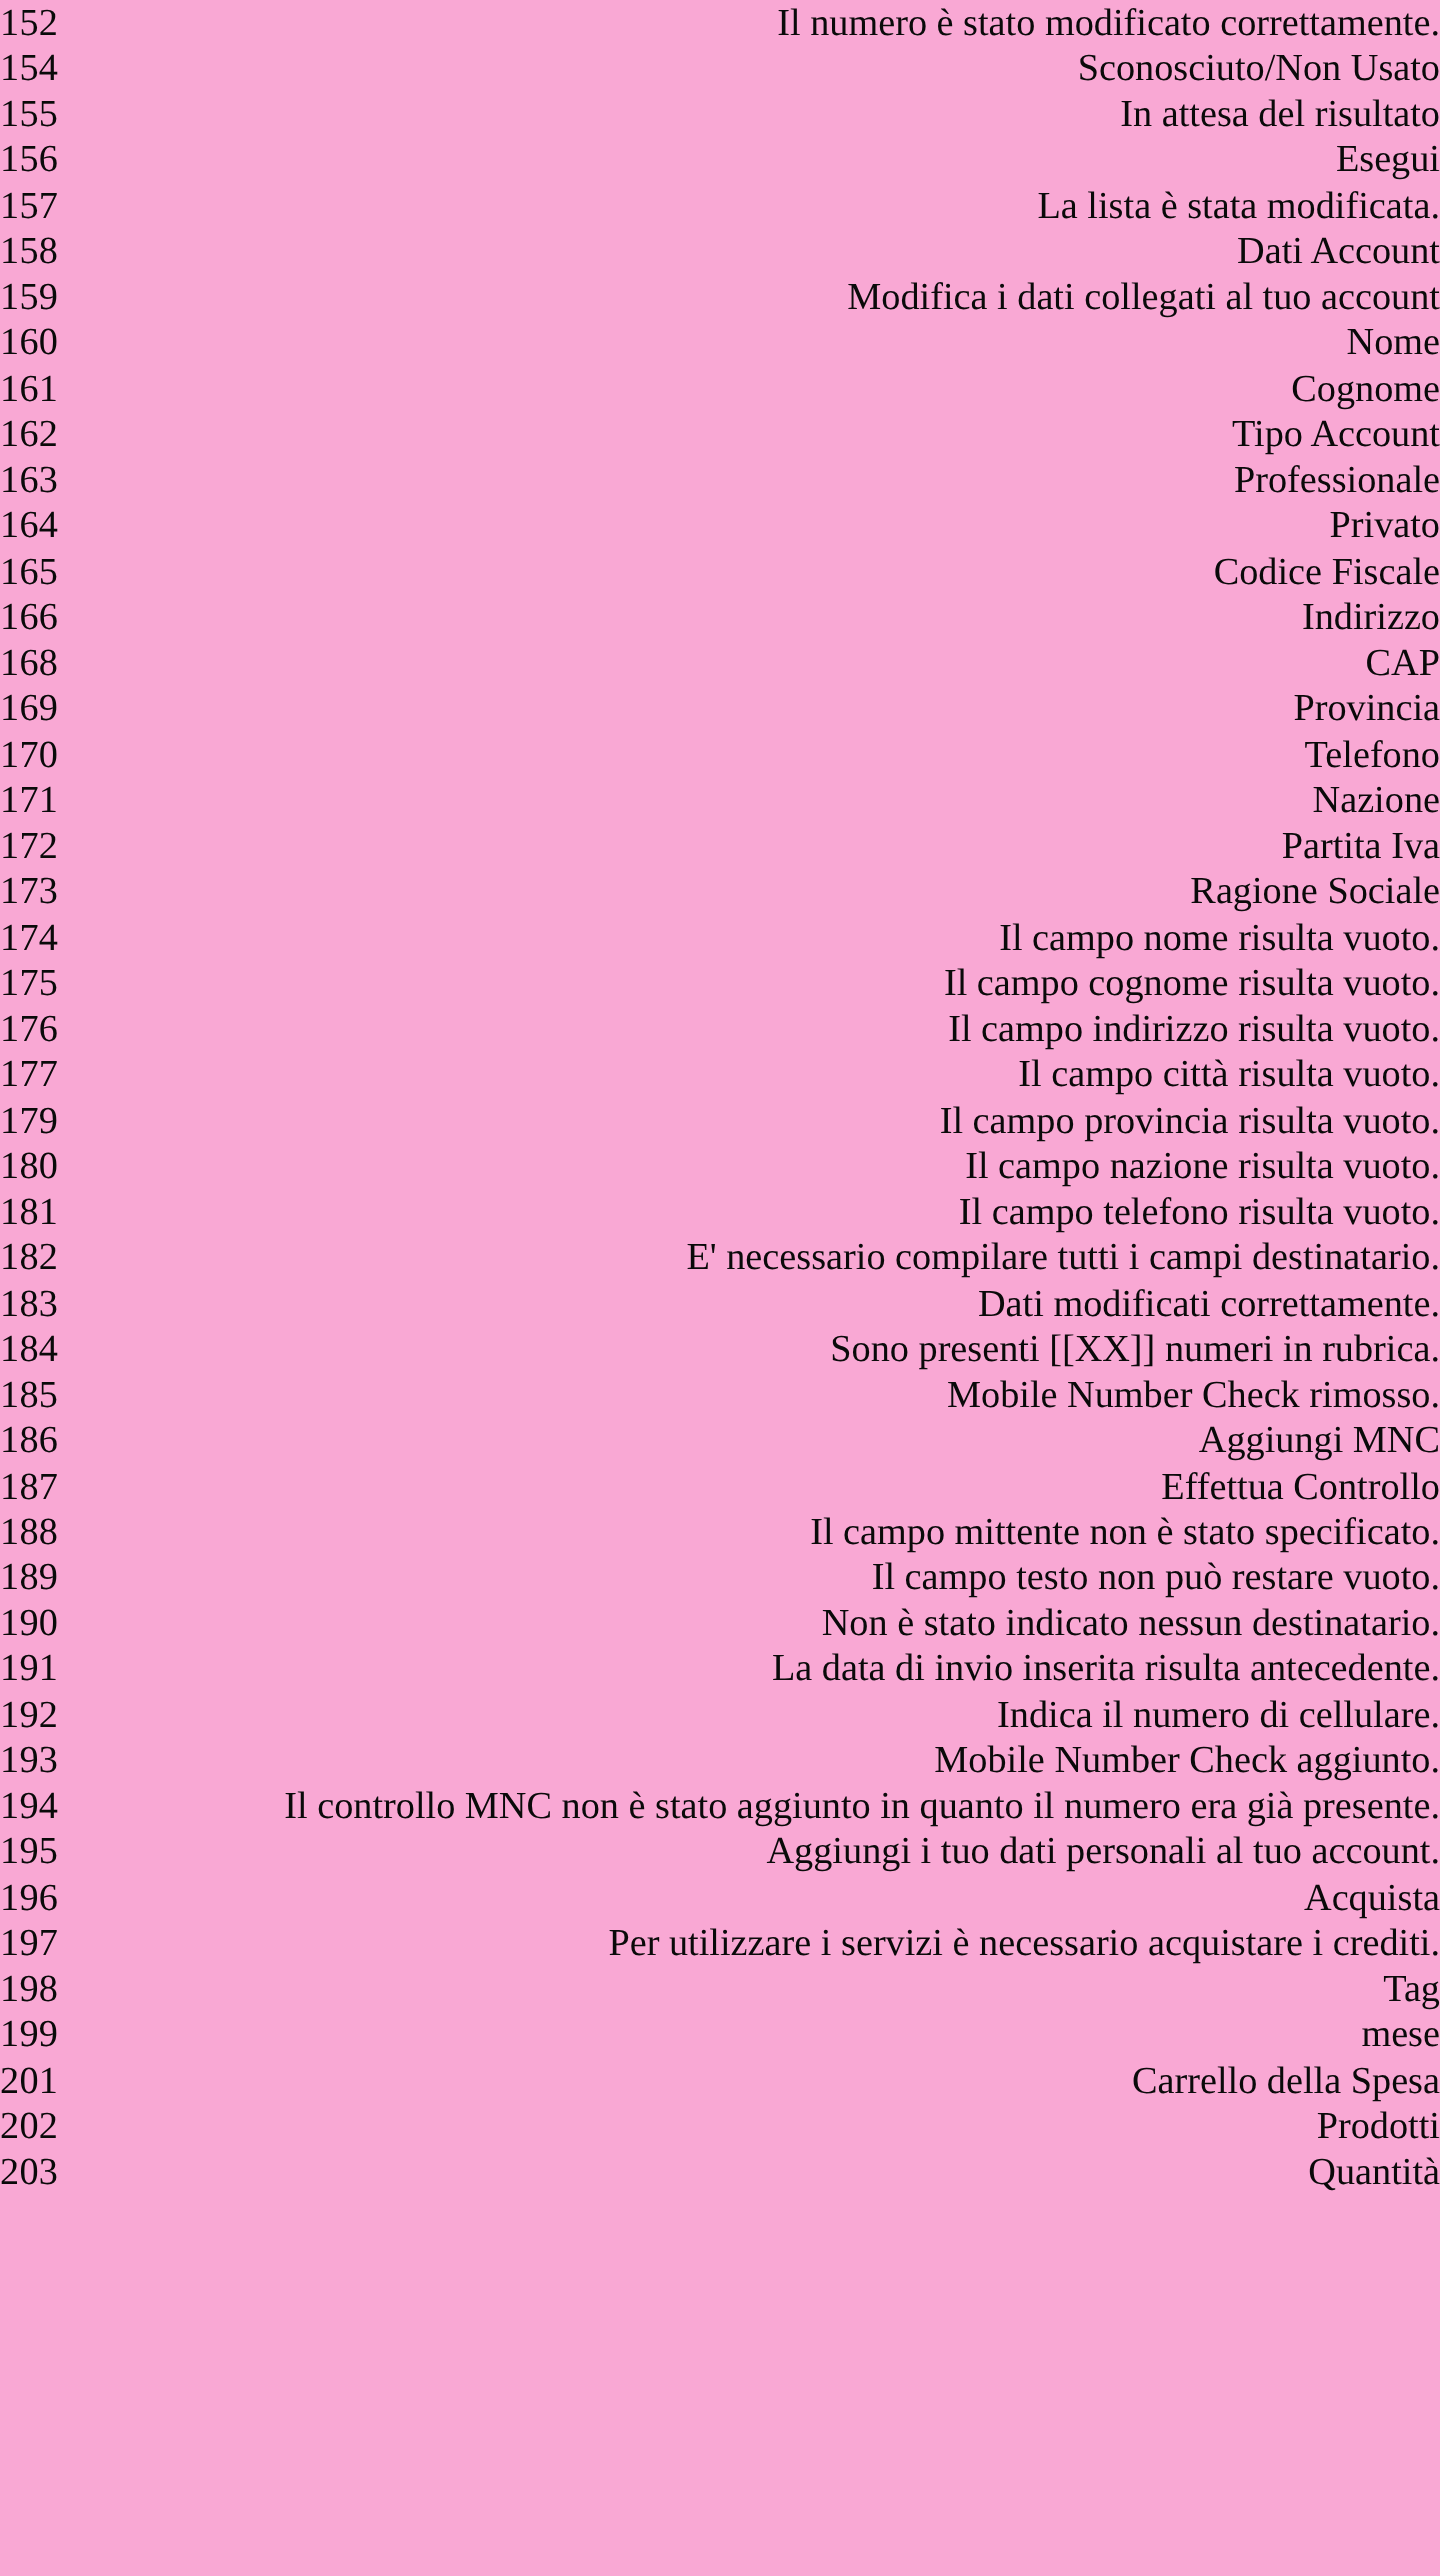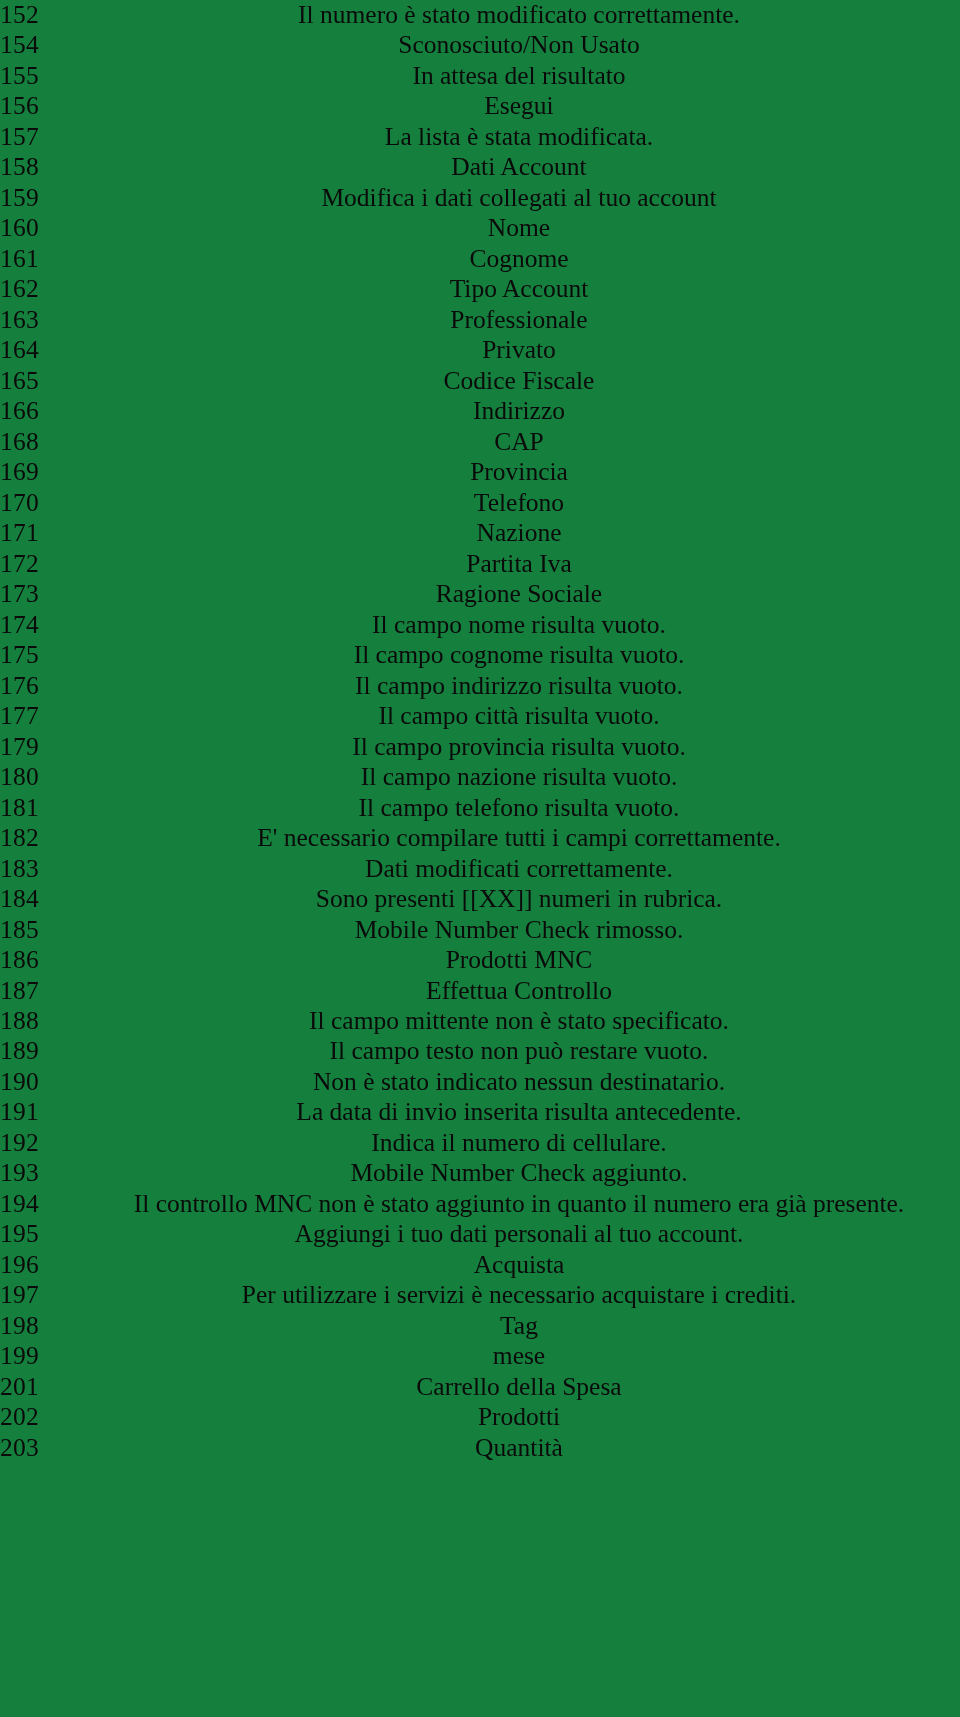--- a/index.html
+++ b/index.html
@@ -13,21 +13,21 @@
     height: 1717px;
     overflow: hidden;
     font-family: "Liberation Serif", "DejaVu Serif", serif;
     color: #000000;
     -webkit-font-smoothing: antialiased;
   }
   #doc-page {
     position: relative;
     width: 960px;
     height: 1717px;
-    background: #15803d;
+    background: #f9a8d4;
   }
   #string-table {
     position: absolute;
     top: 0px;
     left: 0px;
     width: 960px;
     border-collapse: collapse;
     border-spacing: 0;
   }
   #string-table tr {
@@ -45,21 +45,21 @@
   td.line-number {
     width: 78px;
     padding-left: 5px;
     padding-right: 0;
     text-align: left;
     letter-spacing: 0.2px;
   }
   td.line-text {
     width: 882px;
     padding-left: 0px;
-    text-align: center;
+    text-align: right;
   }
 </style>
 </head>
 <body>
 
 <div id="doc-page">
   <table id="string-table">
     <tbody id="string-table-body">
 
     <tr>
@@ -165,37 +165,37 @@
         <tr>
           <td class="line-number">180</td>
           <td class="line-text">Il campo nazione risulta vuoto.</td>
         </tr>
         <tr>
           <td class="line-number">181</td>
           <td class="line-text">Il campo telefono risulta vuoto.</td>
         </tr>
         <tr>
           <td class="line-number">182</td>
-          <td class="line-text">E' necessario compilare tutti i campi correttamente.</td>
+          <td class="line-text">E' necessario compilare tutti i campi destinatario.</td>
         </tr>
         <tr>
           <td class="line-number">183</td>
           <td class="line-text">Dati modificati correttamente.</td>
         </tr>
         <tr>
           <td class="line-number">184</td>
           <td class="line-text">Sono presenti [[XX]] numeri in rubrica.</td>
         </tr>
         <tr>
           <td class="line-number">185</td>
           <td class="line-text">Mobile Number Check rimosso.</td>
         </tr>
         <tr>
           <td class="line-number">186</td>
-          <td class="line-text">Prodotti MNC</td>
+          <td class="line-text">Aggiungi MNC</td>
         </tr>
         <tr>
           <td class="line-number">187</td>
           <td class="line-text">Effettua Controllo</td>
         </tr>
         <tr>
           <td class="line-number">188</td>
           <td class="line-text">Il campo mittente non è stato specificato.</td>
         </tr>
         <tr>

